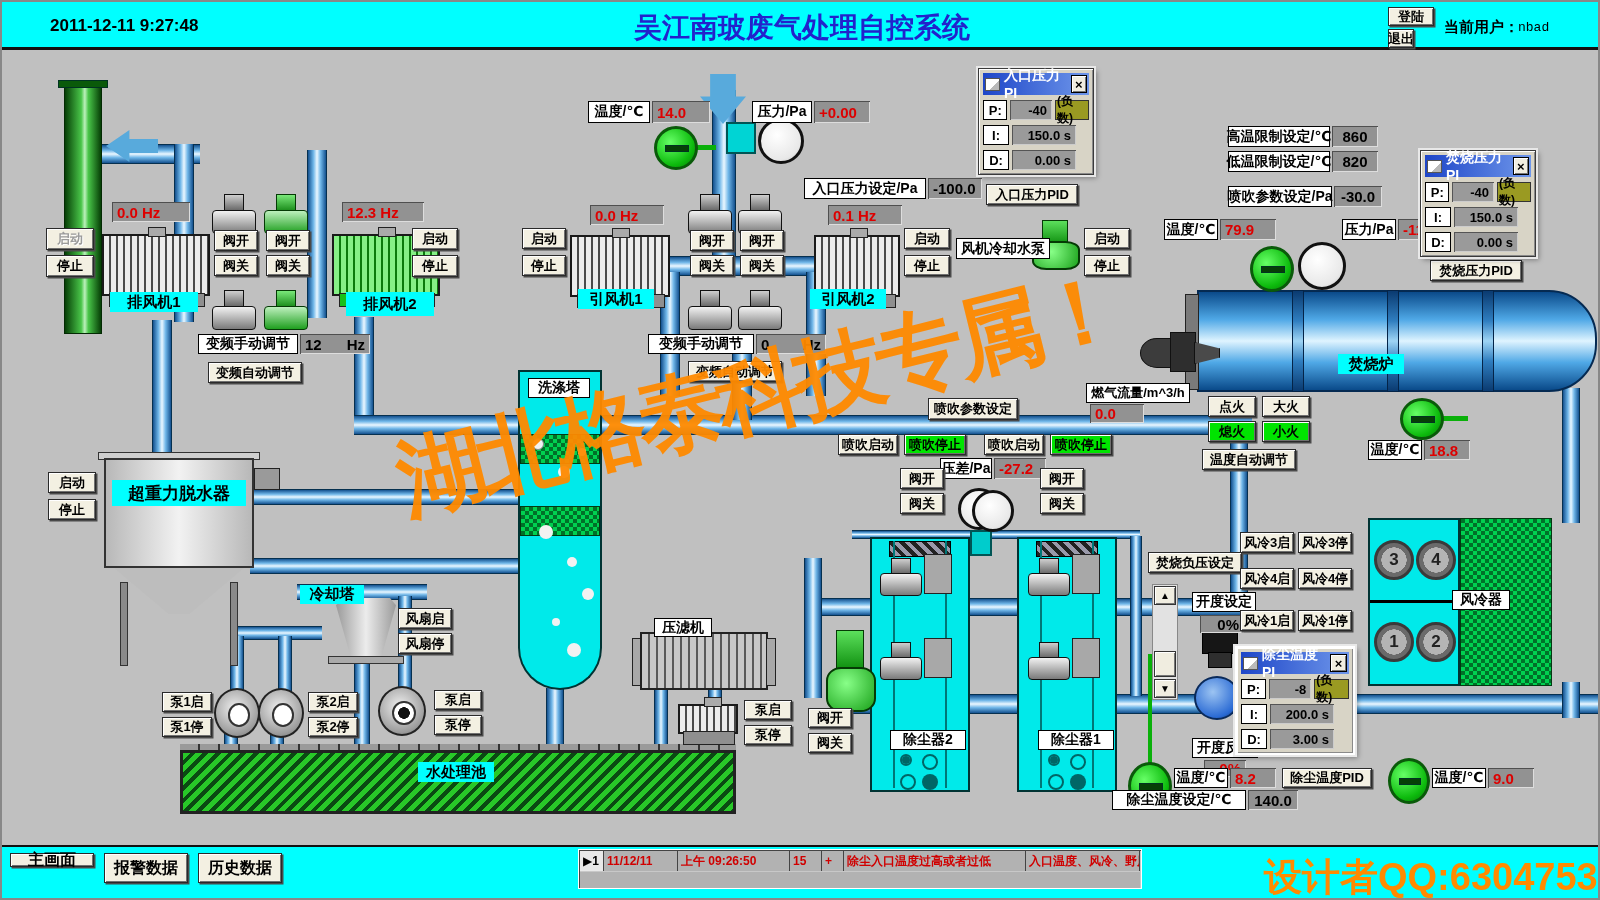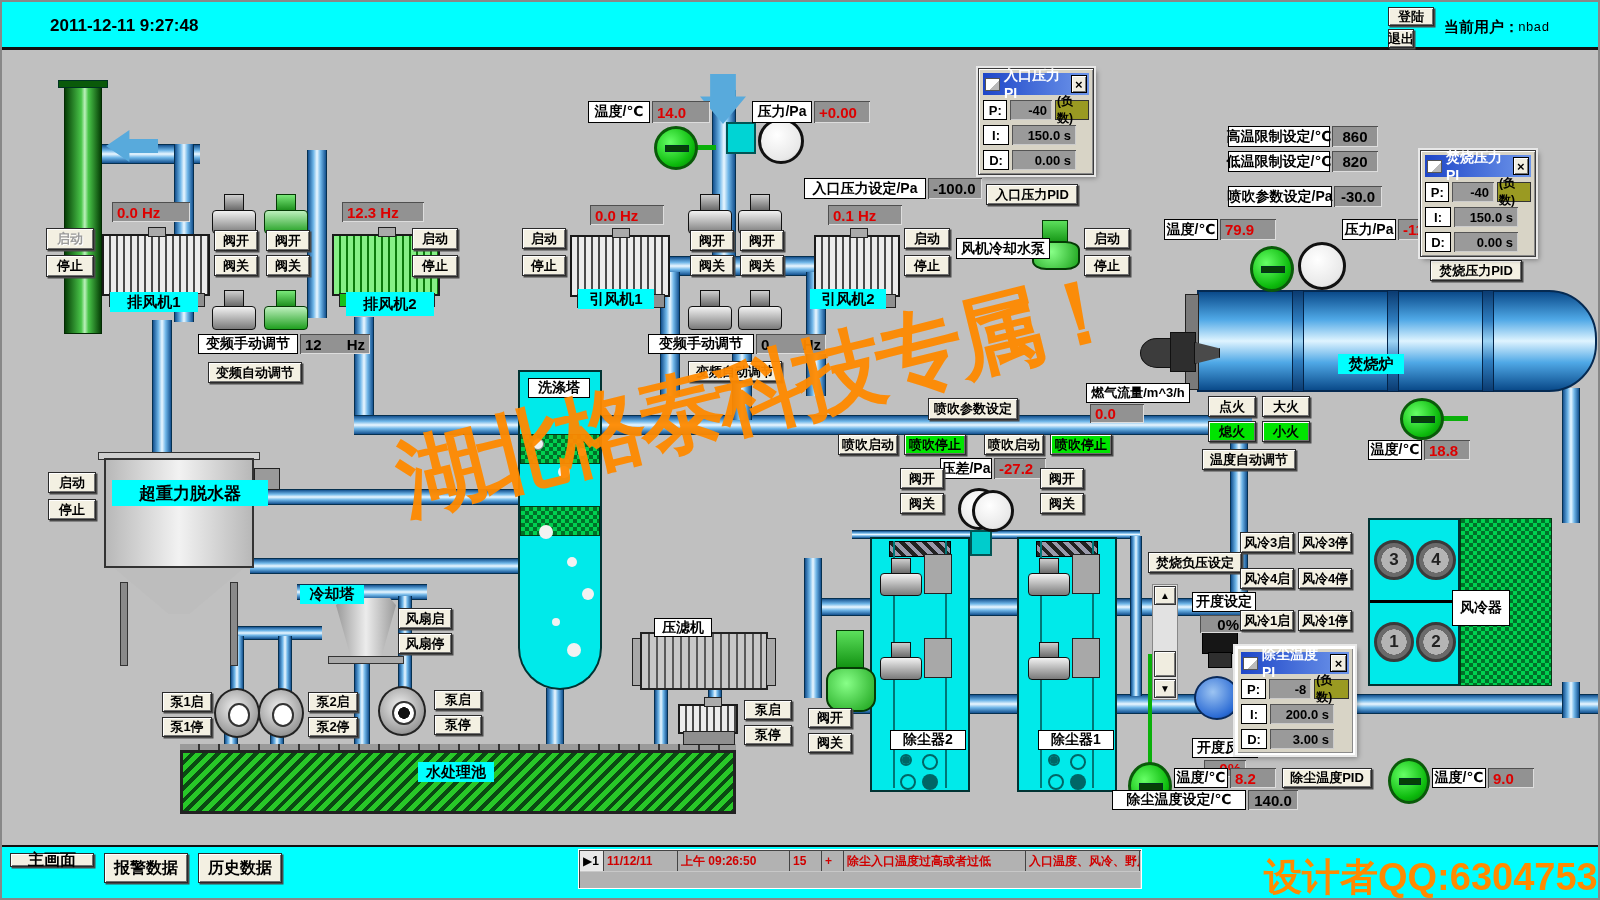--- a/index.html
+++ b/index.html
@@ -100,20 +100,21 @@
   transform:rotate(-14deg);transform-origin:0 100%;letter-spacing:-6px;white-space:nowrap;z-index:60;opacity:.95}
 #wm-qq{position:absolute;left:1262px;top:850px;font-size:38px;font-weight:bold;color:#ff8a00;z-index:61;white-space:nowrap}
 </style>
 </head>
 <body>
 
 <div id="screen">
 
   <div id="topbar">
     <div class="abs" style="left:48px;top:14px;font-size:17px;font-weight:bold">2011-12-11 9:27:48</div>
+    <div class="abs" style="left:600px;top:7px;width:400px;text-align:center;font-size:28px;font-weight:bold;color:#2222cc">吴江南玻废气处理自控系统</div>
     <div class="btn" style="left:1386px;top:5px;width:46px;height:19px">登陆</div>
     <div class="btn" style="left:1386px;top:27px;width:26px;height:19px">退出</div>
     <div class="abs" style="left:1442px;top:16px;font-size:15px;font-weight:bold">当前用户：</div>
     <div class="abs" style="left:1516px;top:18px;font-size:13px;font-family:'Liberation Mono','DejaVu Sans Mono',monospace">nbad</div>
   </div>
 
   <div class="pipe-h" style="left:98px;top:142px;width:100px;height:20px"></div>
   <div class="pipe-v" style="left:172px;top:142px;width:20px;height:178px"></div>
   <div class="pipe-v" style="left:305px;top:148px;width:20px;height:168px"></div>
   <div class="pipe-v" style="left:150px;top:318px;width:20px;height:142px"></div>
@@ -307,21 +308,21 @@
   <div class="btn" style="left:898px;top:491px;width:44px;height:21px">阀关</div>
   <div class="btn" style="left:1038px;top:466px;width:44px;height:21px">阀开</div>
   <div class="btn" style="left:1038px;top:491px;width:44px;height:21px">阀关</div>
   <div class="wgau" style="left:956px;top:486px;width:42px;height:42px"></div>
   <div class="abs" style="left:968px;top:528px;width:22px;height:26px;background:#00cccc;border:2px solid #055;z-index:3"></div>
 
   <div class="btn" style="left:46px;top:470px;width:48px;height:21px">启动</div>
   <div class="btn" style="left:46px;top:497px;width:48px;height:21px">停止</div>
   <div class="abs" style="left:96px;top:450px;width:162px;height:8px;background:#cfcfcf;border:1px solid #333;z-index:3"></div>
   <div class="abs" style="left:102px;top:456px;width:150px;height:110px;background:linear-gradient(90deg,#b8b8b8,#f2f2f2 50%,#b8b8b8);border:2px solid #333;z-index:3"></div>
-  <div class="clbl" style="left:110px;top:478px;width:156px;height:26px;font-size:17px;z-index:6">超重力脱水器</div>
+  <div class="clbl" style="left:110px;top:478px;width:134px;height:26px;font-size:17px;z-index:6">超重力脱水器</div>
   <div class="abs" style="left:112px;top:566px;width:130px;height:46px;background:#bdbdbd;clip-path:polygon(0 0,100% 0,58% 100%,42% 100%);z-index:3"></div>
   <div class="abs" style="left:118px;top:580px;width:8px;height:84px;background:#8a8a8a;border:1px solid #333;z-index:2"></div>
   <div class="abs" style="left:228px;top:580px;width:8px;height:84px;background:#8a8a8a;border:1px solid #333;z-index:2"></div>
   <div class="abs" style="left:252px;top:466px;width:26px;height:22px;background:#9a9a9a;border:1px solid #222;z-index:3"></div>
 
   <div class="clbl" style="left:298px;top:583px;width:64px;height:19px">冷却塔</div>
   <div class="ctower" style="left:334px;top:596px;width:60px;height:60px"></div>
   <div class="abs" style="left:326px;top:654px;width:76px;height:8px;background:#aaa;border:1px solid #333;z-index:3"></div>
   <div class="btn" style="left:396px;top:606px;width:54px;height:21px">风扇启</div>
   <div class="btn" style="left:396px;top:631px;width:54px;height:21px">风扇停</div>
@@ -434,21 +435,21 @@
   <div class="btn" style="left:1238px;top:608px;width:54px;height:21px">风冷1启</div>
   <div class="btn" style="left:1296px;top:608px;width:54px;height:21px">风冷1停</div>
   <div class="abs" style="left:1366px;top:516px;width:92px;height:168px;background:#00eaea;border:2px solid #033;z-index:2">
     <div style="position:absolute;left:0;top:80px;width:100%;height:3px;background:#000"></div>
   </div>
   <div class="abs chk" style="left:1458px;top:516px;width:92px;height:168px;z-index:2"></div>
   <div class="wfan" style="left:1372px;top:538px;width:40px;height:40px">3</div>
   <div class="wfan" style="left:1414px;top:538px;width:40px;height:40px">4</div>
   <div class="wfan" style="left:1372px;top:620px;width:40px;height:40px">1</div>
   <div class="wfan" style="left:1414px;top:620px;width:40px;height:40px">2</div>
-  <div class="wlbl" style="left:1450px;top:588px;width:58px;height:36px;z-index:6">风冷器</div>
+  <div class="wlbl" style="left:1450px;top:588px;width:58px;height:20px;z-index:6">风冷器</div>
 
   <div id="wm-diag">湖北格泰科技专属！</div>
   <div id="wm-qq">设计者QQ:6304753</div>
 
   <div id="botbar">
     <div class="btn big" style="left:8px;top:6px;width:84px;height:14px">主画面</div>
     <div class="btn big" style="left:102px;top:6px;width:84px;height:30px">报警数据</div>
     <div class="btn big" style="left:196px;top:6px;width:84px;height:30px">历史数据</div>
     <div class="abs" style="left:576px;top:2px;width:564px;height:40px;background:#c8c8c8;border:1px solid #fff;box-shadow:inset 1px 1px 0 #444">
       <div style="position:absolute;left:1px;top:1px;display:flex">

